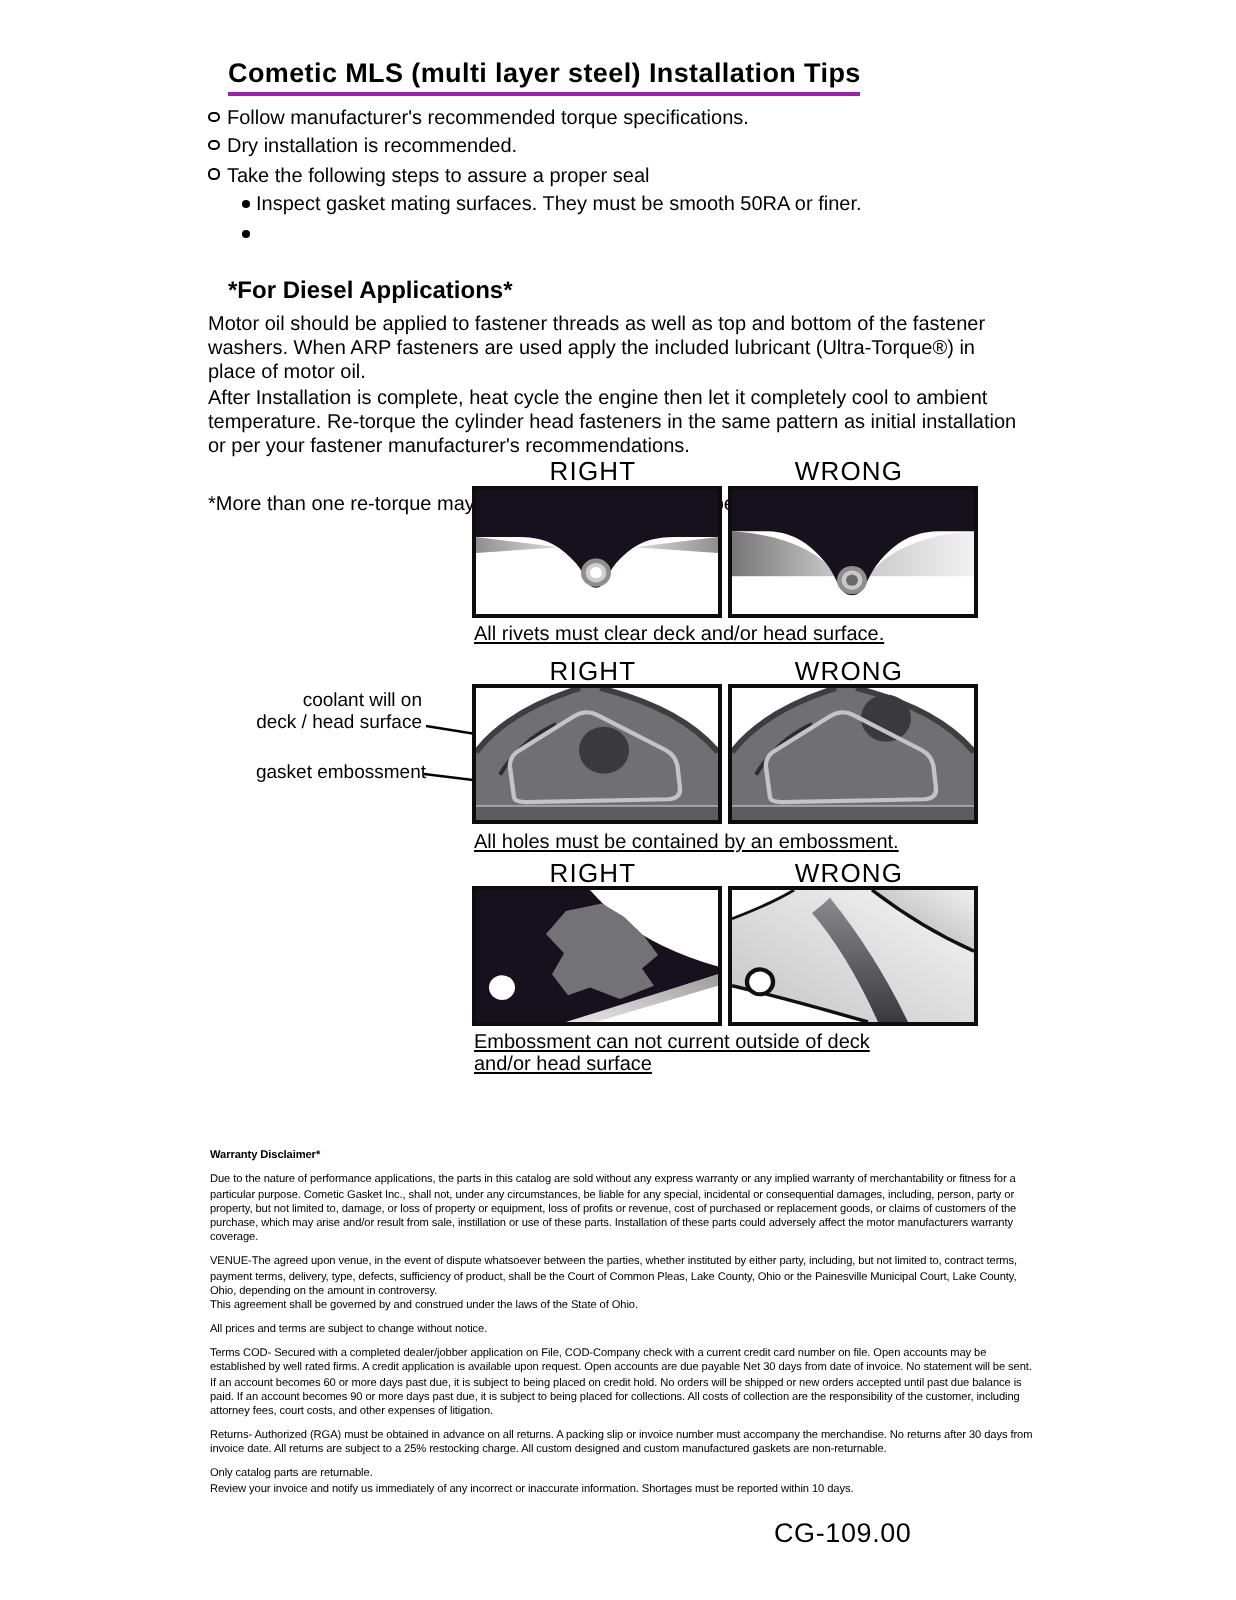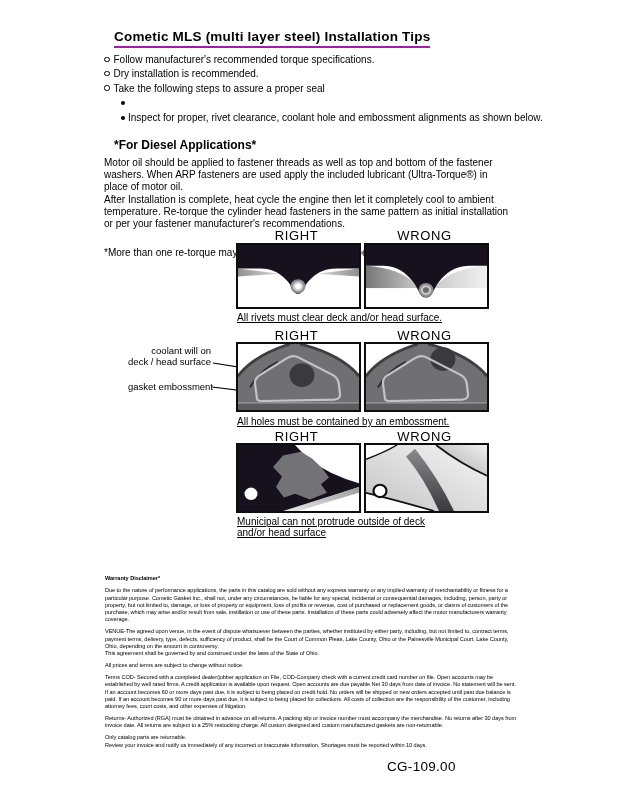--- a/index.html
+++ b/index.html
@@ -60,22 +60,22 @@
 <body>
 
 <div class="page">
 
   <div class="title">Cometic MLS (multi layer steel) Installation Tips</div>
 
   <div class="bullets">
     <div class="b-row"><span class="o-mark"></span><span>Follow manufacturer's recommended torque specifications.</span></div>
     <div class="b-row"><span class="o-mark"></span><span>Dry installation is recommended.</span></div>
     <div class="b-row"><span class="o-mark"></span><span>Take the following steps to assure a proper seal</span></div>
+    <div class="b-row b-sub"><span class="d-mark"></span><span>Inspect gasket mating surfaces.  They must be smooth 50RA or finer.</span></div>
     <div class="b-row b-sub"><span class="d-mark"></span></div>
-    <div class="b-row b-sub"><span class="d-mark"></span><span>Inspect for proper, rivet clearance, coolant hole and embossment alignments as shown below.</span></div>
   </div>
 
   <div class="diesel-h">*For Diesel Applications*</div>
   <div class="para p1">Motor oil should be applied to fastener threads as well as top and bottom of the fastener washers. When ARP fasteners are used apply the included lubricant (Ultra-Torque®) in place of motor oil.</div>
   <div class="para p2">After Installation is complete, heat cycle the engine then let it completely cool to ambient temperature. Re-torque the cylinder head fasteners in the same pattern as initial installation or per your fastener manufacturer's recommendations.</div>
   <div class="para pnote">*More than one re-torque may be required to achieve proper fastener stretch*</div>
 
   <div class="fig-label" style="left:236px; top:228px;">RIGHT</div>
   <div class="fig-label" style="left:364px; top:228px;">WRONG</div>
 
@@ -212,21 +212,21 @@
       <path d="M0,15 Q20,7 31,0" stroke="#101010" stroke-width="1.5" fill="none"></path>
       <path d="M0,50 Q28,57 68,69" stroke="#101010" stroke-width="1.8" fill="none"></path>
       <path d="M70,0 L121,0 L121,32 Q95,20 70,0 Z" fill="url(#r3wb)"></path>
       <path d="M70,0 Q95,20 121,32" stroke="#101010" stroke-width="1.8" fill="none"></path>
       <path d="M49,4 Q72,34 88,69 L73,69 Q58,34 40,12 Q45,8 49,4 Z" fill="url(#r3ws)"></path>
       <circle cx="14" cy="48" r="6.5" fill="#ffffff" stroke="#101010" stroke-width="2.2"></circle>
     </svg>
   </div>
 
   <div class="fig-cap" style="top:516px;">
-    <div>Municipal can not protrude outside of deck</div>
+    <div>Embossment can not current outside of deck</div>
     <div>and/or head surface</div>
   </div>
 
   <div class="fineprint">
     <p class="fp-h">Warranty Disclaimer*</p>
     <p class="fp">Due to the nature of performance applications, the parts in this catalog are sold without any express warranty or any implied warranty of merchantability or fitness for a particular purpose.  Cometic Gasket Inc., shall not, under any circumstances, be liable for any special, incidental or consequential damages, including, person, party or property, but not limited to, damage, or loss of property or equipment, loss of profits or revenue, cost of purchased or replacement goods, or claims of customers of the purchase, which may arise and/or result from sale, instillation or use of these parts.  Installation of these parts could adversely affect the motor manufacturers warranty coverage.</p>
     <p class="fp-tight">VENUE-The agreed upon venue, in the event of dispute whatsoever between the parties, whether instituted by either party, including, but not limited to, contract terms, payment terms, delivery, type, defects, sufficiency of product, shall be the Court of Common Pleas, Lake County, Ohio or the Painesville Municipal Court, Lake County, Ohio, depending on the amount in controversy.</p>
     <p class="fp">This agreement shall be governed by and construed under the laws of the State of Ohio.</p>
     <p class="fp">All prices and terms are subject to change without notice.</p>
     <p class="fp">Terms COD- Secured with a completed dealer/jobber application on File, COD-Company check with a current credit card number on file.  Open accounts may be established by well rated firms.  A credit application is available upon request.  Open accounts are due payable Net 30 days from date of invoice.  No statement will be sent.  If an account becomes 60 or more days past due, it is subject to being placed on credit hold.  No orders will be shipped or new orders accepted until past due balance is paid.  If an account becomes 90 or more days past due, it is subject to being placed for collections.  All costs of collection are the responsibility of the customer, including attorney fees, court costs, and other expenses of litigation.</p>

